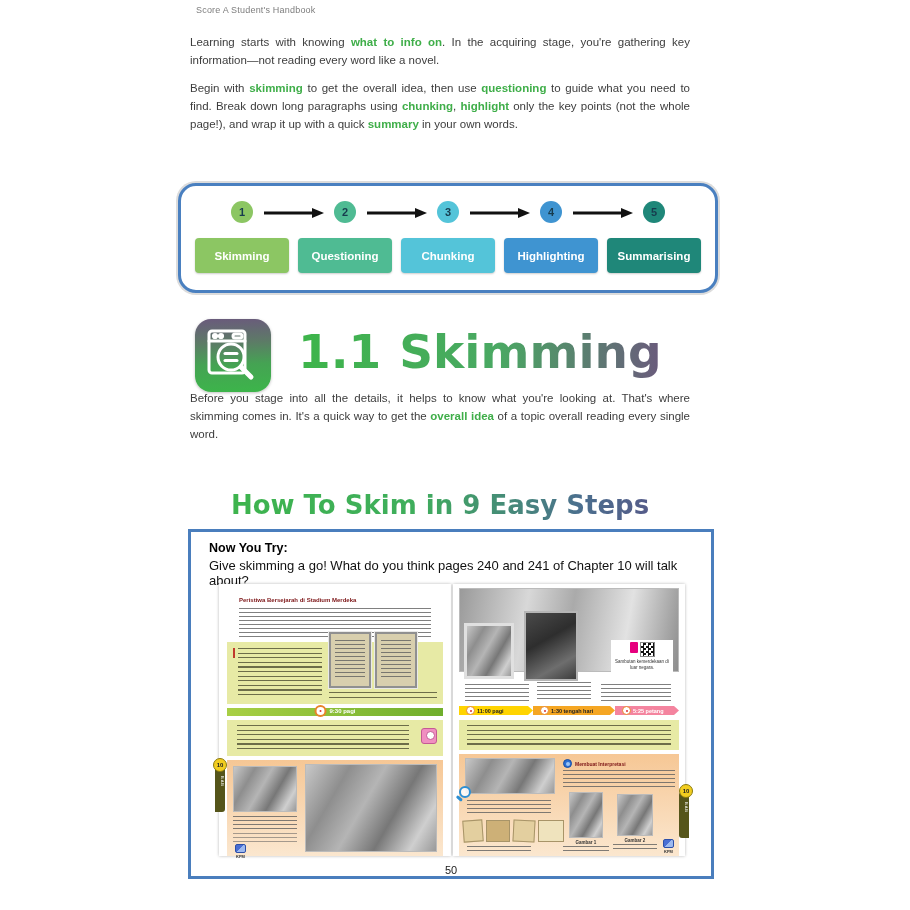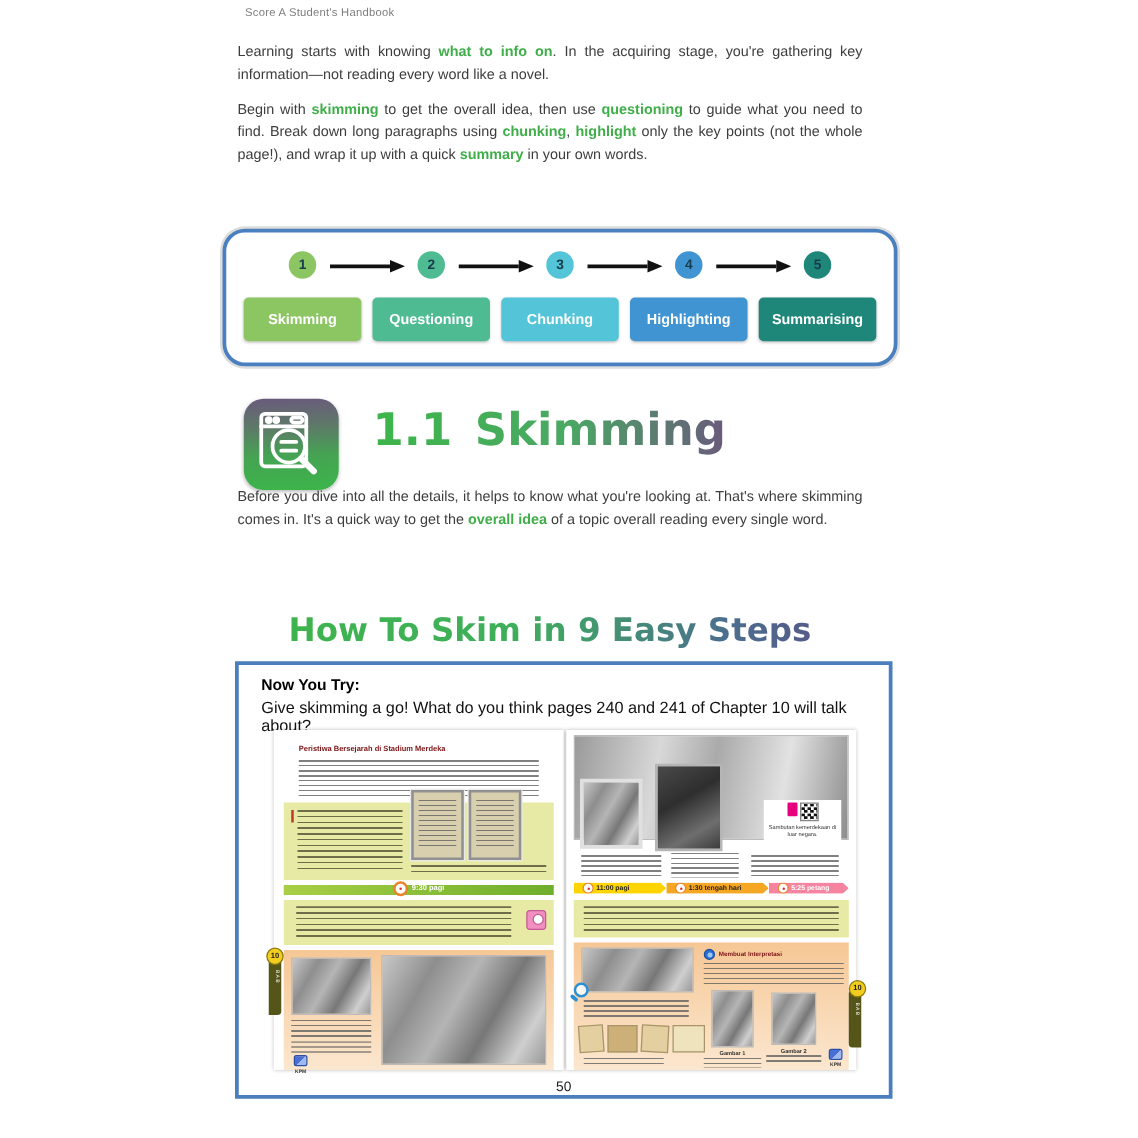--- a/index.html
+++ b/index.html
@@ -24,21 +24,21 @@
   .flabels { position:absolute; left:14px; top:52px; display:flex; gap:9px; }
   .fstep { width:94px; height:35px; border-radius:4px; display:flex; align-items:center;
            justify-content:center; color:#fff; font-weight:bold; font-size:11.5px;
            box-shadow:0 1px 2px rgba(0,0,0,.2); }
 
   
   .secicon { position:absolute; left:195px; top:319px; width:76px; height:73px; border-radius:16px;
              background:linear-gradient(178deg,#6a5a7c 0%,#5d7a67 32%,#45a353 62%,#3cb54a 100%);
              box-shadow:0 1px 3px rgba(0,0,0,.25); }
   .h1 { position:absolute; left:298px; top:324px; font-family:"DejaVu Sans", sans-serif;
-        font-size:36px; font-weight:bold; letter-spacing:0px;
+        font-size:47px; font-weight:bold; letter-spacing:0px;
         background:linear-gradient(90deg,#3db54a 0%,#4aa863 55%,#6a5a7c 100%);
         -webkit-background-clip:text; background-clip:text; color:transparent; }
   .h1 .num { margin-right:18px; }
   .h2 { position:absolute; left:190px; top:490px; width:500px; text-align:center;
         font-family:"DejaVu Sans", sans-serif; font-size:26px; font-weight:bold;
         background:linear-gradient(90deg,#3db54a 0%,#3fae5c 45%,#4b6f8e 78%,#5b5086 100%);
         -webkit-background-clip:text; background-clip:text; color:transparent; }
 
   
   .trybox { position:absolute; left:188px; top:529px; width:526px; height:350px;
@@ -186,21 +186,21 @@
         <rect x="38" y="15" width="9" height="4" rx="2"></rect>
         <circle cx="36" cy="38" r="13"></circle>
         <line x1="30" y1="34.5" x2="42" y2="34.5"></line>
         <line x1="30" y1="41.5" x2="42" y2="41.5"></line>
         <line x1="46" y1="48" x2="56" y2="58" stroke-width="5"></line>
       </g>
     </svg>
   </div>
   <div class="h1"><span class="num">1.1</span><span>Skimming</span></div>
 
-  <p class="para" style="top:389px"><span>Before you dive into all the details, it helps to know what you're looking at. That's where skimming comes in. It's a quick way to get the </span><span class="g">overall idea</span><span> of a topic overall reading every single word.</span></p>
+  <p class="para" style="top:389px"><span>Before you stage into all the details, it helps to know what you're looking at. That's where skimming comes in. It's a quick way to get the </span><span class="g">overall idea</span><span> of a topic overall reading every single word.</span></p>
 
 
   <div class="h2">How To Skim in 9 Easy Steps</div>
 
   <div class="trybox">
     <div class="try-title">Now You Try:</div>
     <div class="try-prompt">Give skimming a go! What do you think pages 240 and 241 of Chapter 10 will talk about?</div>
 
     <div class="spread">
 

